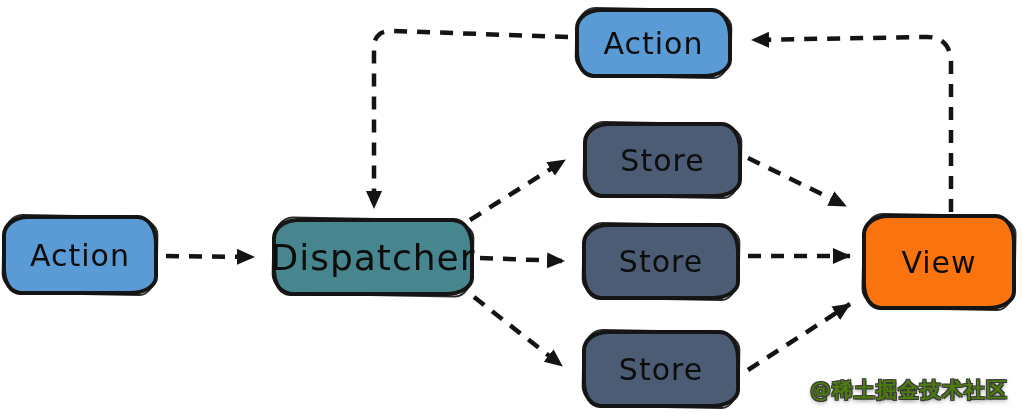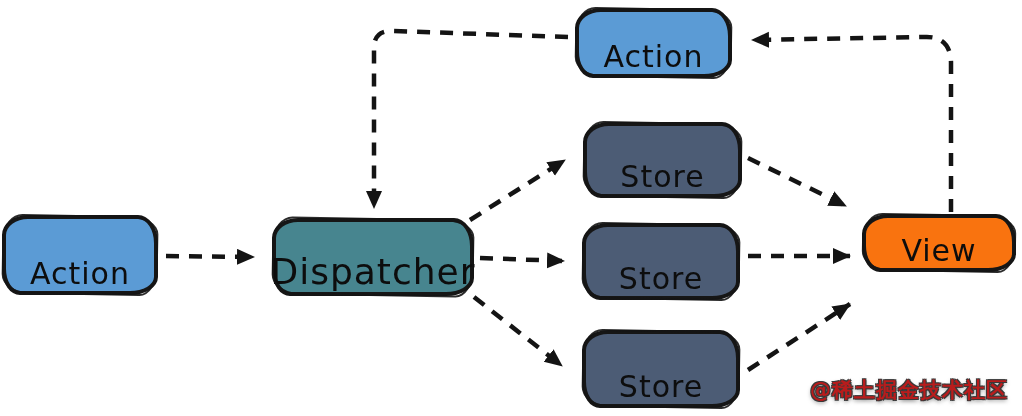--- a/index.html
+++ b/index.html
@@ -13,21 +13,21 @@
   #edges{position:absolute;left:0;top:0;width:1022px;height:416px;}
   .edge{
     fill:none;
     stroke:#141414;
     stroke-width:4.5;
     stroke-dasharray:13 10;
     stroke-linejoin:round;
   }
   .node{
     position:absolute;
-    display:flex;align-items:flex-end;justify-content:center;
+    display:flex;align-items:center;justify-content:center;
     border:4px solid #161616;
     border-radius:26px 20px 28px 18px / 20px 28px 18px 26px;
     box-sizing:border-box;
     color:#0d0d0d;
     font-size:30px;
     font-weight:500;
     letter-spacing:1px;
     text-align:center;
   }
   
@@ -39,27 +39,27 @@
     border-radius:20px 28px 18px 26px / 26px 18px 28px 20px;
     transform:rotate(1deg);
     pointer-events:none;
   }
   .node-action-left  {left:2px;  top:215px; width:156px; height:80px;}
   .node-dispatcher   {left:272px;top:218px; width:202px; height:78px; font-size:36px;}
   .node-action-top   {left:575px;top:8px;   width:157px; height:70px;}
   .node-store-top    {left:583px;top:122px; width:159px; height:76px;}
   .node-store-middle {left:582px;top:223px; width:158px; height:77px;}
   .node-store-bottom {left:582px;top:330px; width:158px; height:78px;}
-  .node-view         {left:862px;top:214px; width:154px; height:58px;}
+  .node-view         {left:862px;top:214px; width:154px; height:96px;}
   #watermark{
     position:absolute;
     right:14px;bottom:12px;
     font-size:21px;
     font-weight:bold;
-    color:#b91c1c;
+    color:#4d7c0f;
     text-shadow:
       -1px -1px 0 #3a3a3a, 1px -1px 0 #3a3a3a,
       -1px 1px 0 #3a3a3a, 1px 1px 0 #3a3a3a,
       0 2px 4px rgba(0,0,0,0.55);
     letter-spacing:1px;
   }
 </style>
 </head>
 <body>
 

